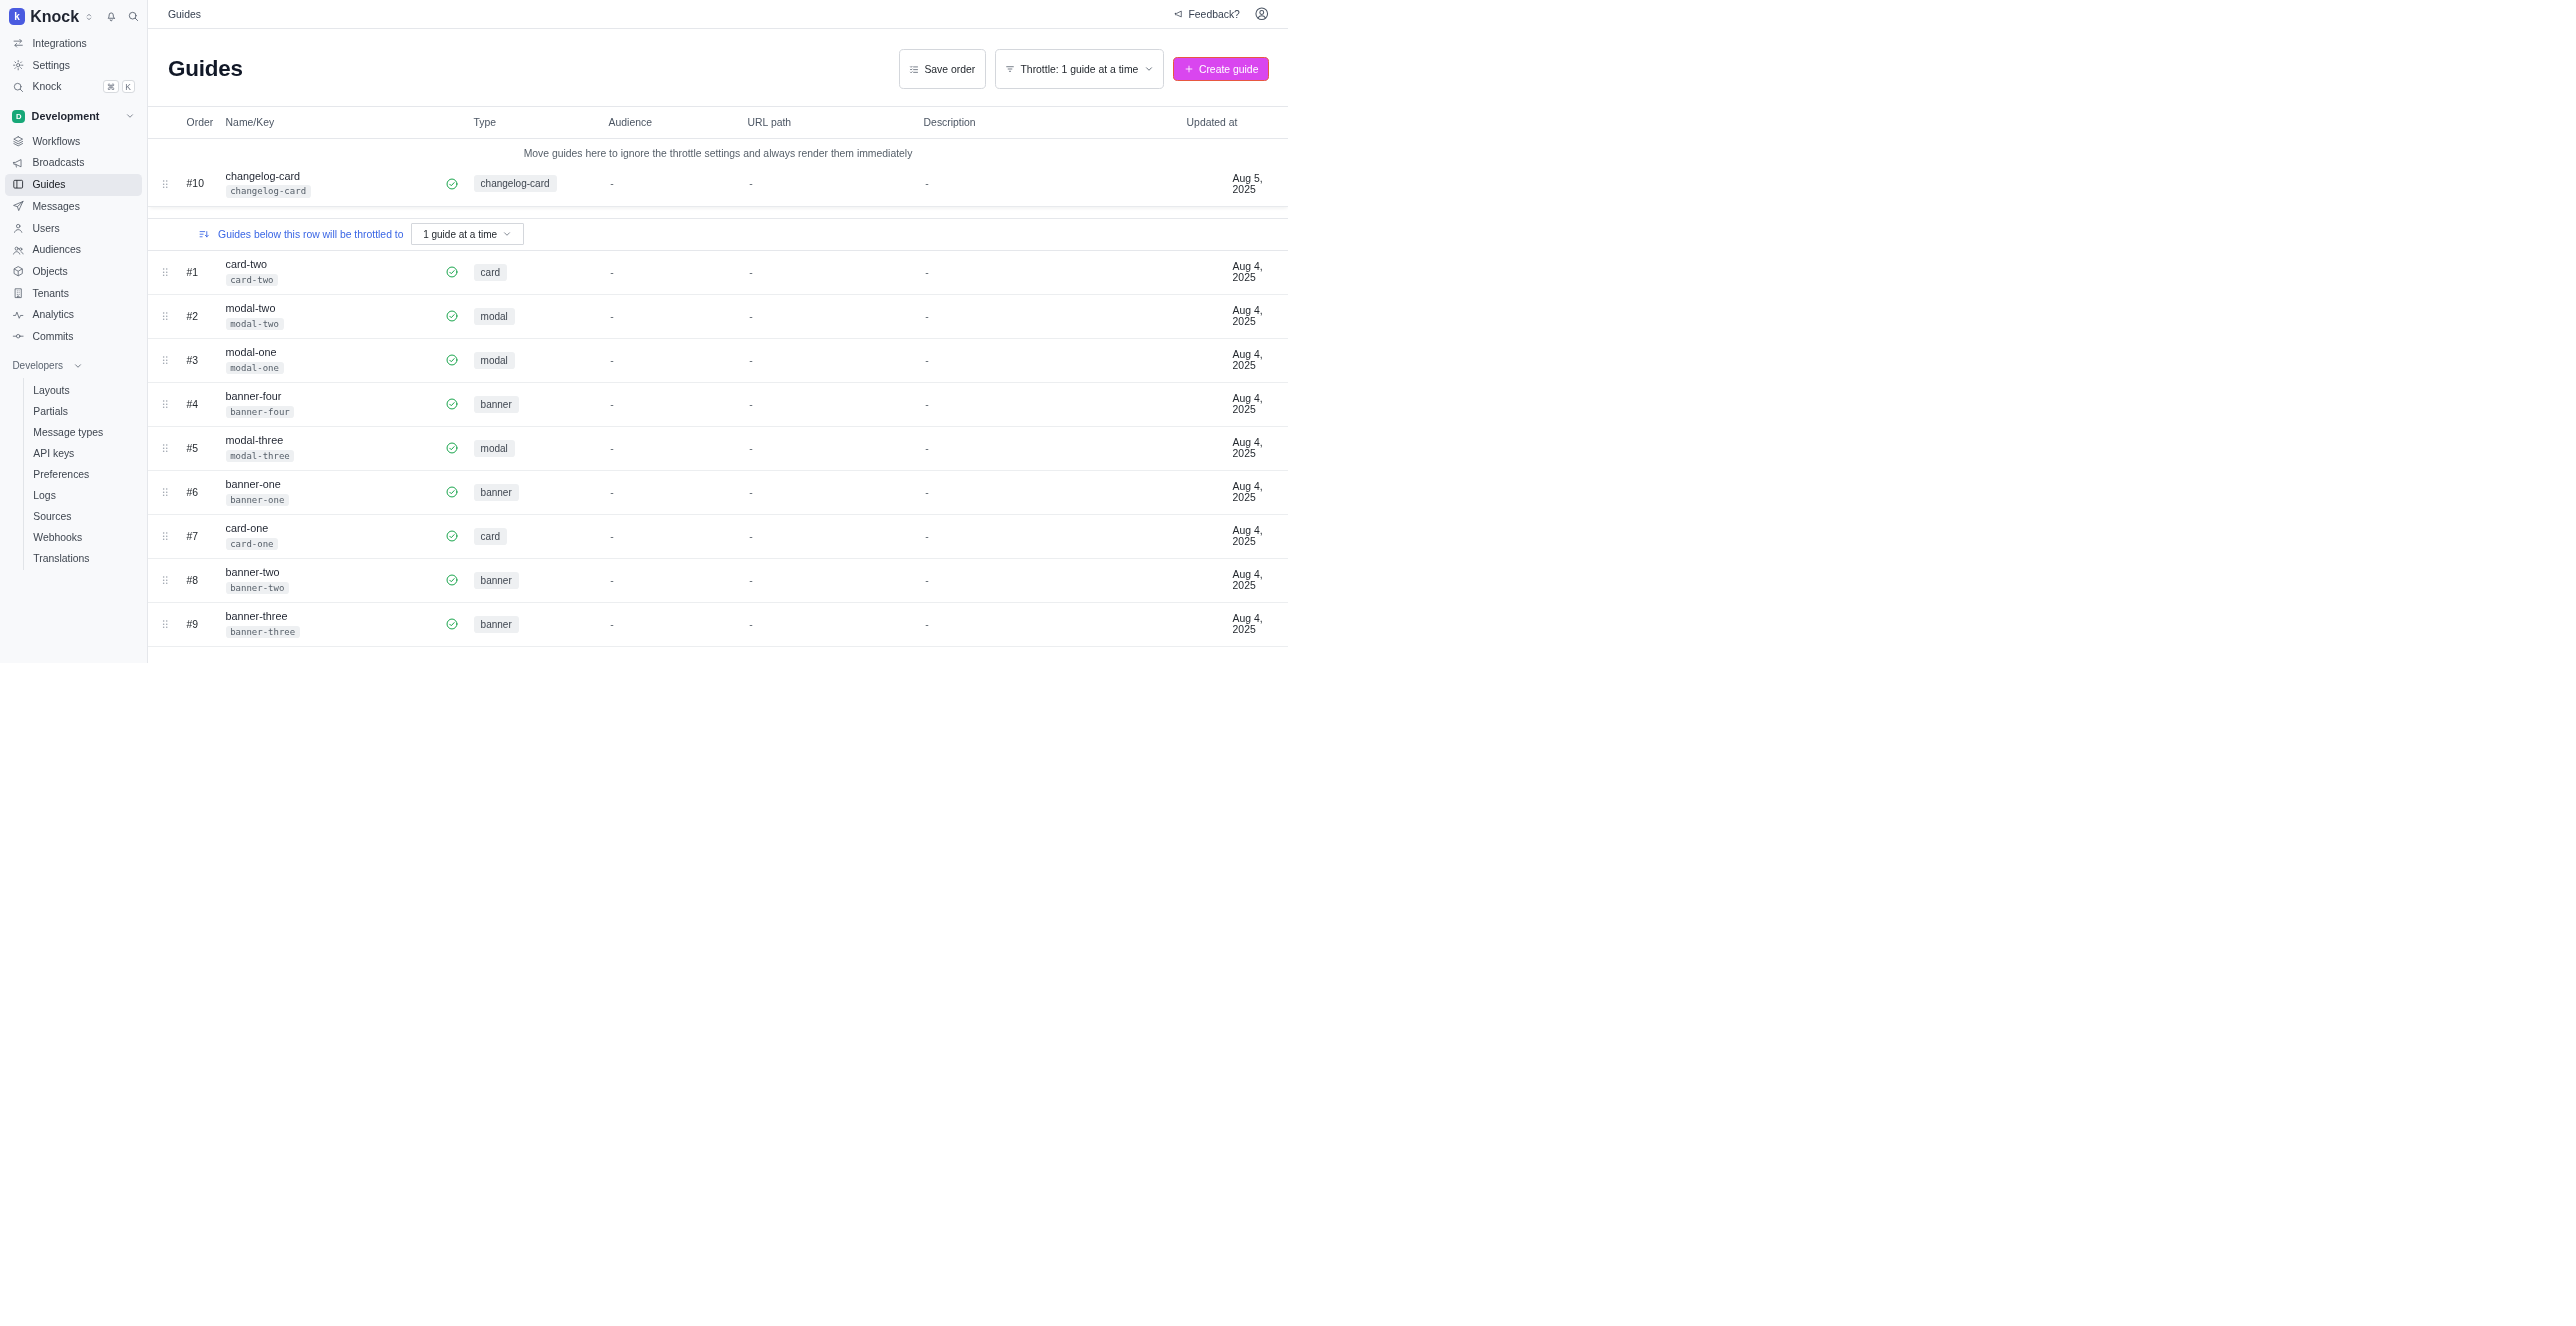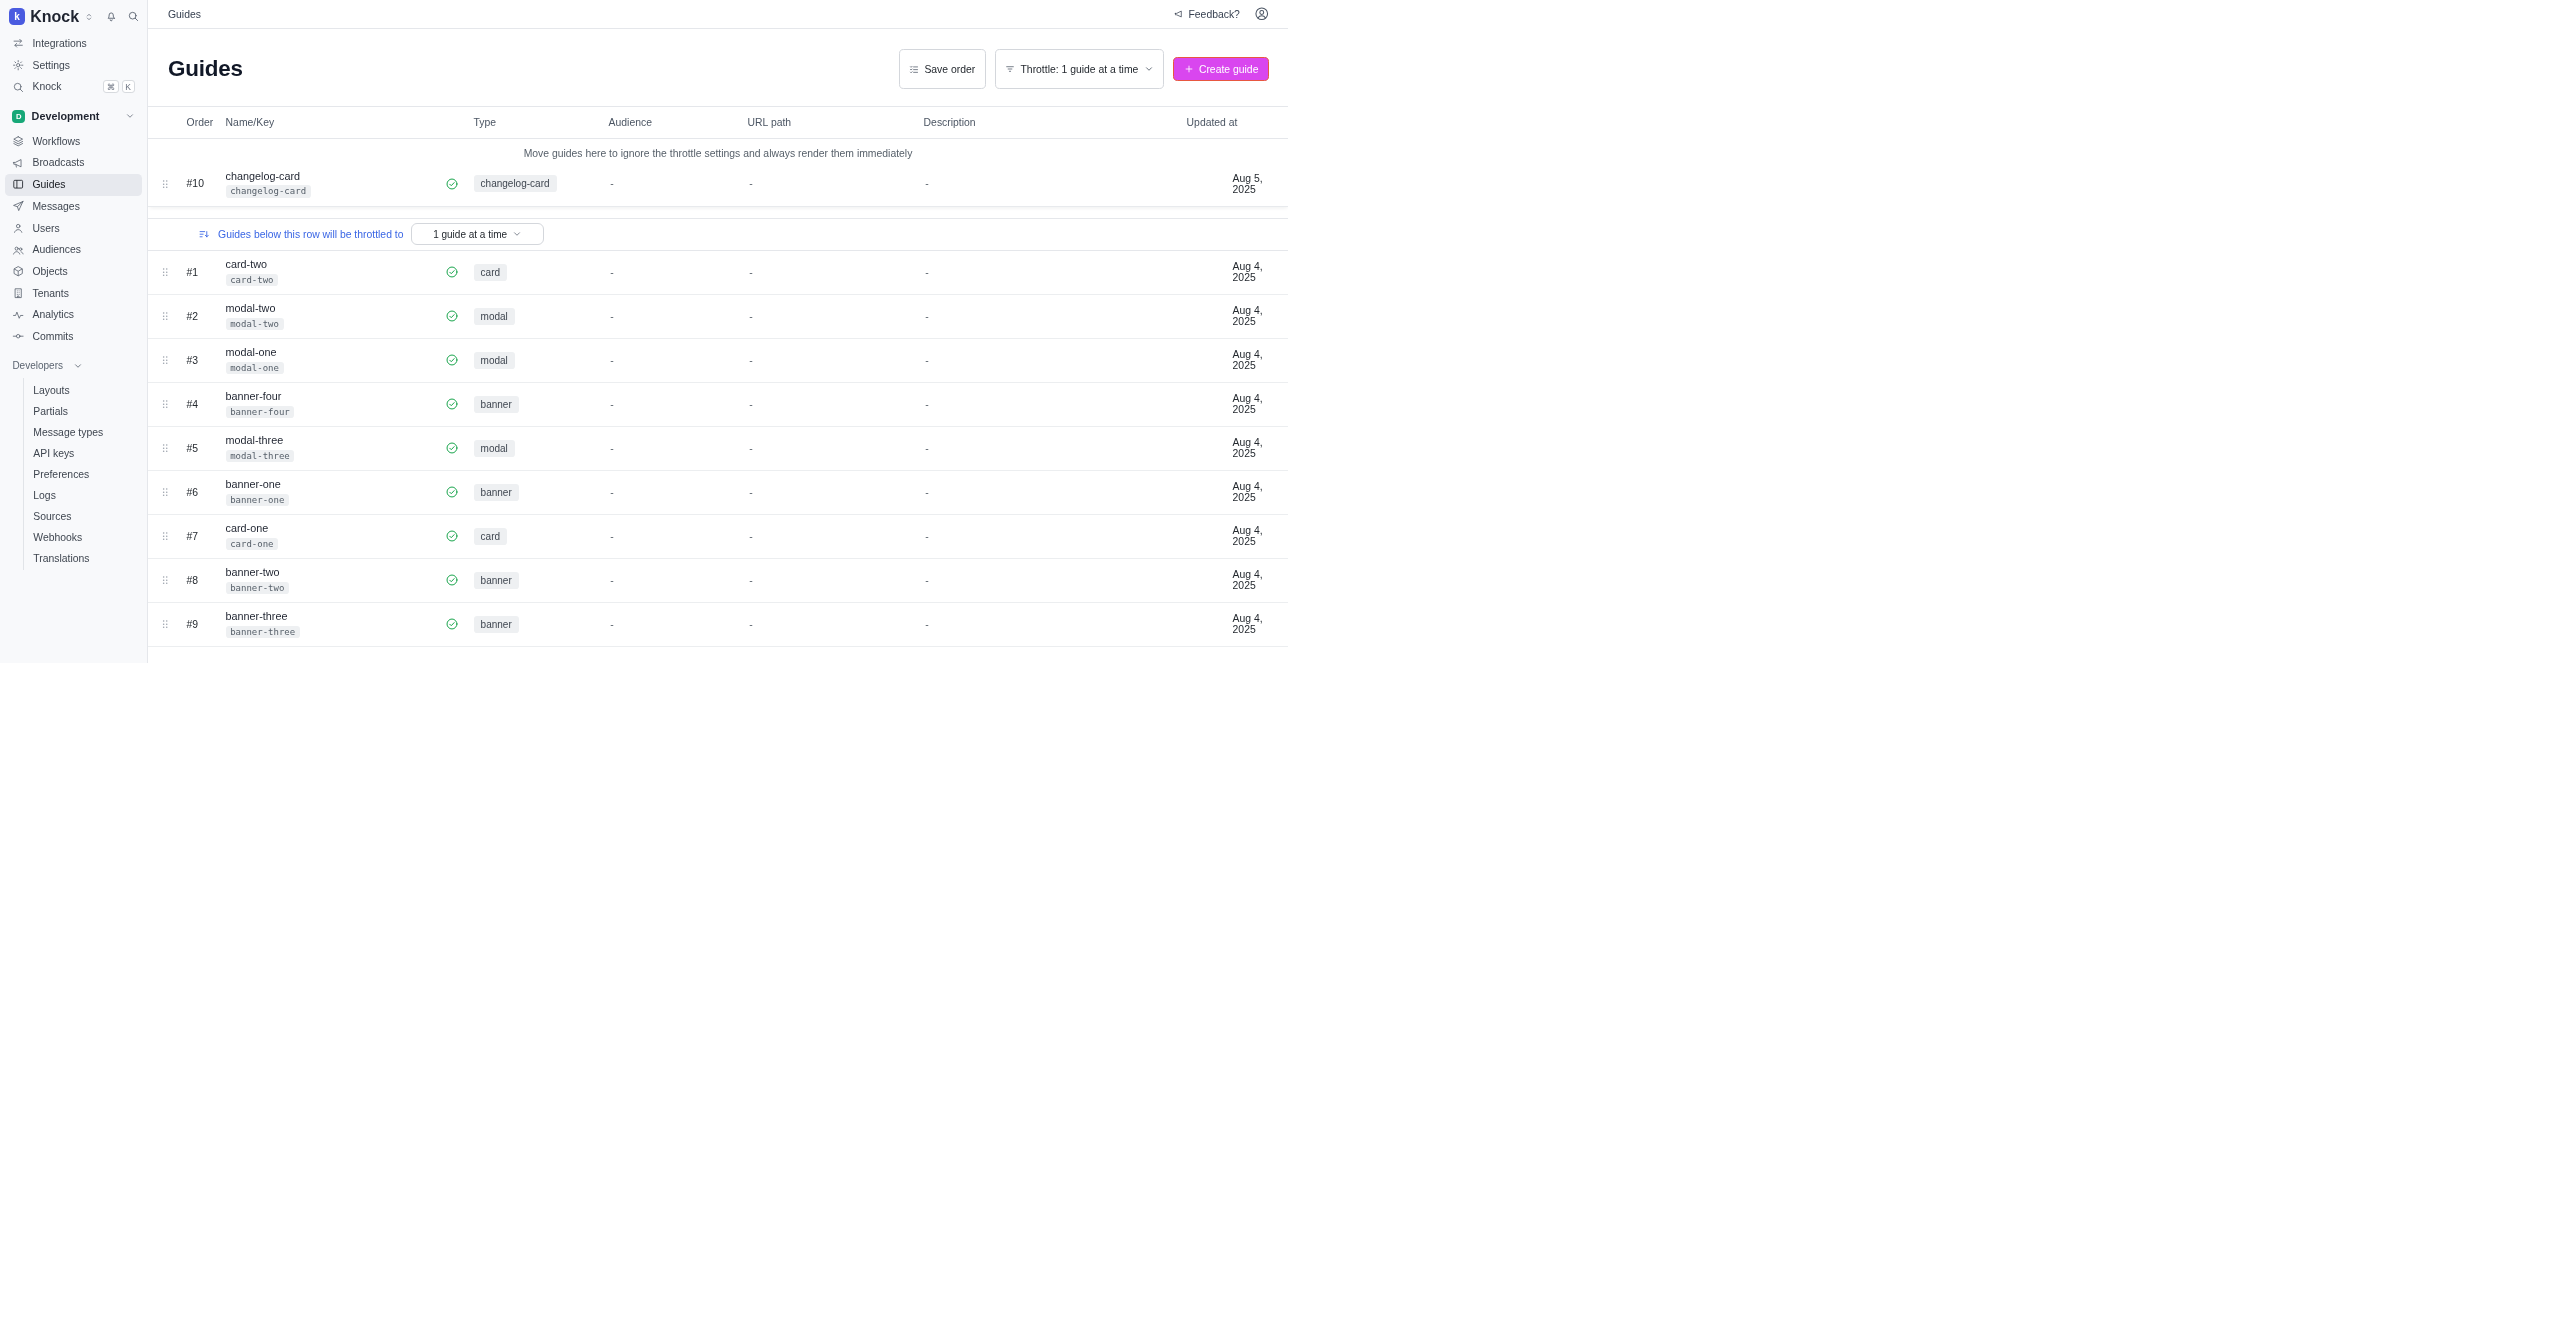--- a/index.html
+++ b/index.html
@@ -115,22 +115,22 @@
   .cell-dash { font-size:10.4px; color:#57606a; padding-left:6.2px; }
   .cell-date { font-size:10.4px; color:#24292f; padding-left:4.6px;margin-left:46px; }
 
   .throttle-divider {
     margin-top:10.8px; height:33px; border-top:0.8px solid #e5e7eb; border-bottom:0.8px solid #e5e7eb;
     display:flex; align-items:center; gap:7.7px; padding-left:50px;
   }
   .throttle-divider .ic { color:#3a66e5; }
   .divider-link { font-size:10.4px; color:#3a66e5; cursor:pointer; }
   .mini-select {
-    display:flex; align-items:center; gap:5.4px; height:22.4px; padding:0 21px;
-    background:#fff; border:0.8px solid #d4d7dc; border-radius:6px; font-size:10px; color:#24292f;
+    display:flex; align-items:center; gap:5.4px; height:22.4px; padding:0 11px;
+    background:#fff; border:0.8px solid #d4d7dc; border-radius:1px; font-size:10px; color:#24292f;
     font-family:inherit; cursor:pointer;
   }
 </style>
 </head>
 <body>
 
 <aside class="sidebar">
   <div class="ws-row">
     <div class="ws-logo">k</div>
     <div class="ws-name">Knock</div>

